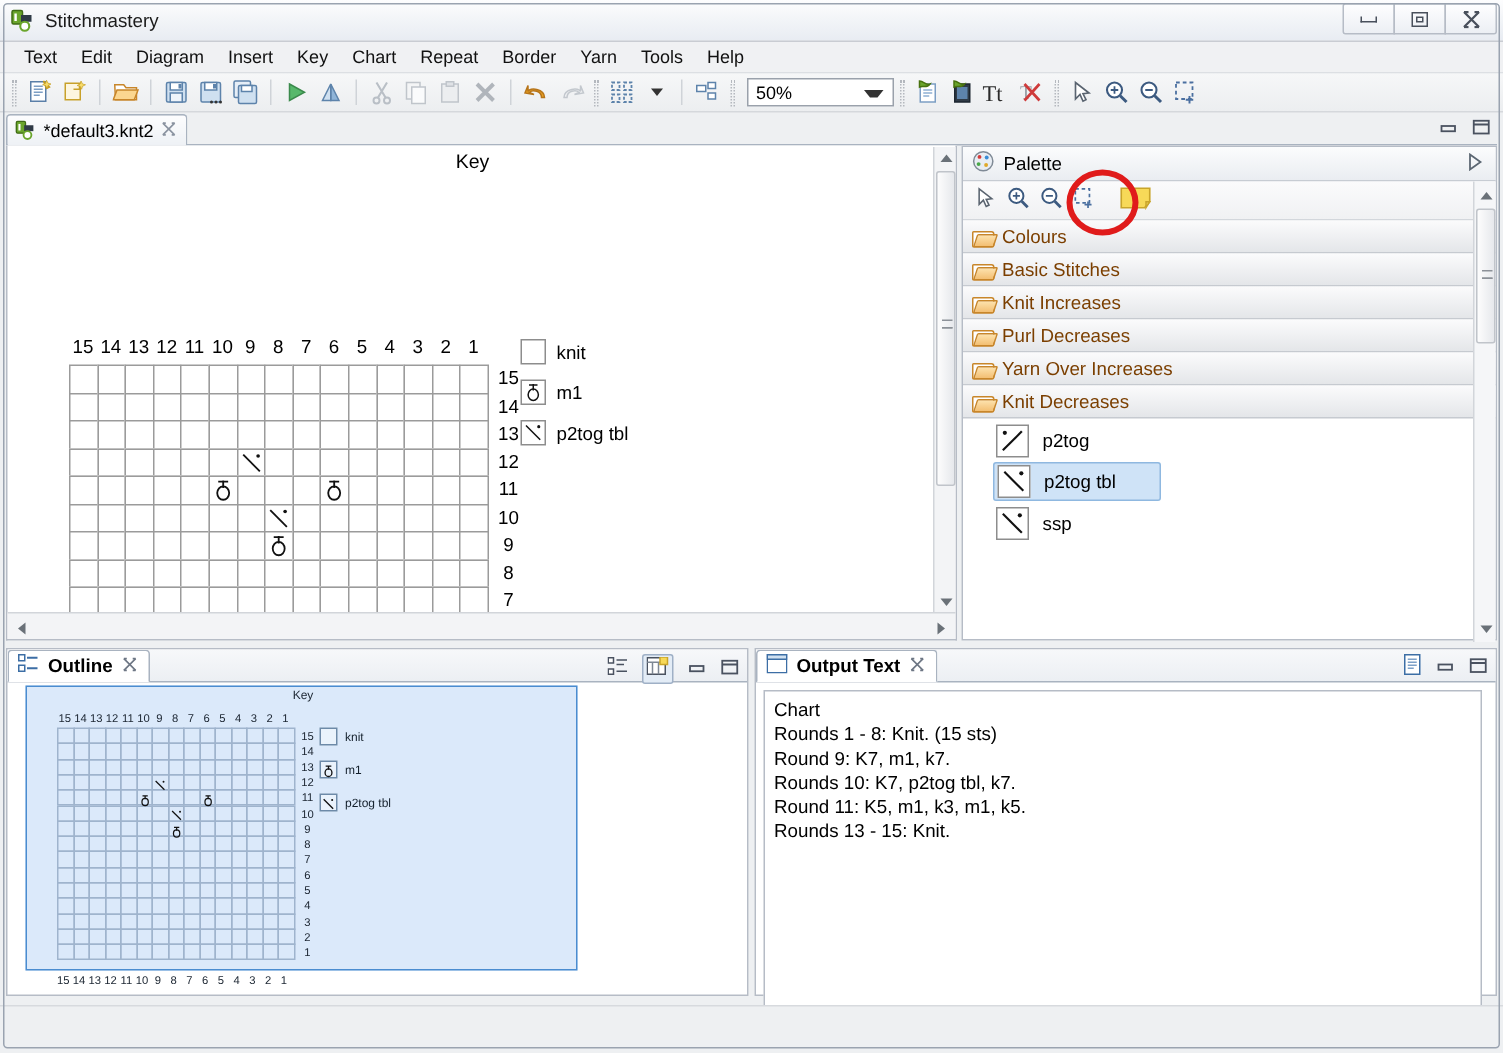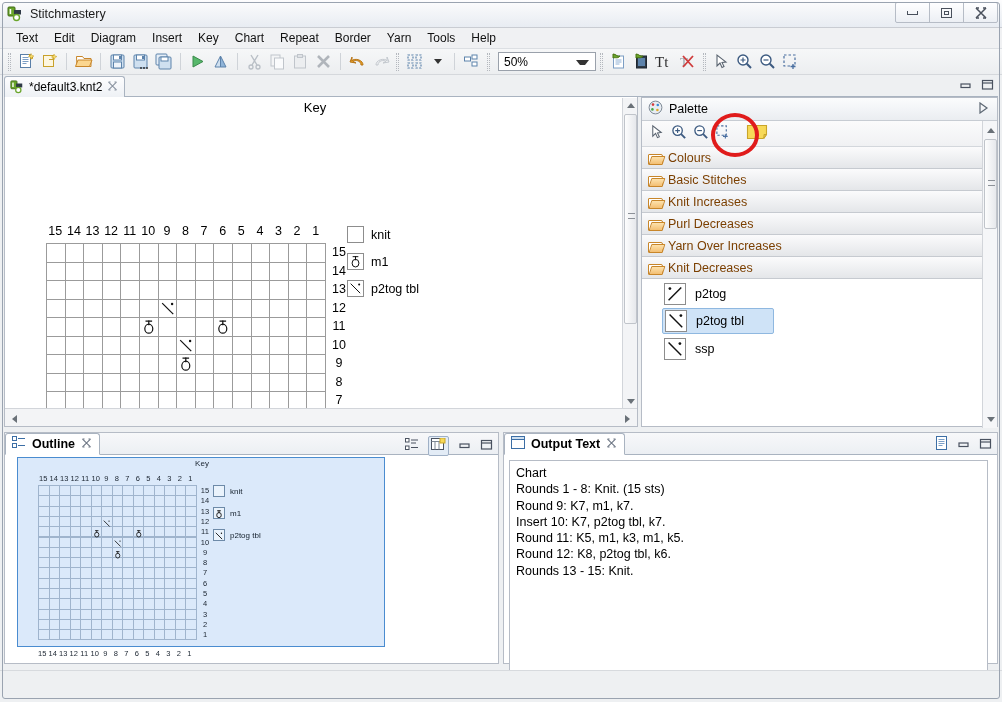--- a/index.html
+++ b/index.html
@@ -1181,22 +1181,21 @@
               <rect x="1.5" y="1.5" width="10" height="8.5" fill="none" stroke="#4a5260" stroke-width="1.2"></rect>
               <path d="M1.5 4h10" stroke="#4a5260" stroke-width="1.2"></path>
             </svg>
         </span>
       </div>
     </div>
     <div class="outtext" id="outlines">
         <div>Chart</div>
         <div>Rounds 1 - 8: Knit. (15 sts)</div>
         <div>Round 9: K7, m1, k7.</div>
-        <div>Insert 10: K7, p2tog tbl, k7.</div>
+        <div>Rounds 10: K7, p2tog tbl, k7.</div>
         <div>Round 11: K5, m1, k3, m1, k5.</div>
-        <div>Round 12: K8, p2tog tbl, k6.</div>
         <div>Rounds 13 - 15: Knit.</div>
       </div>
   </div>
 
   <div class="statusbar"></div>
   <div class="outer-frame"></div>
 </div>
 
 </body></html>

